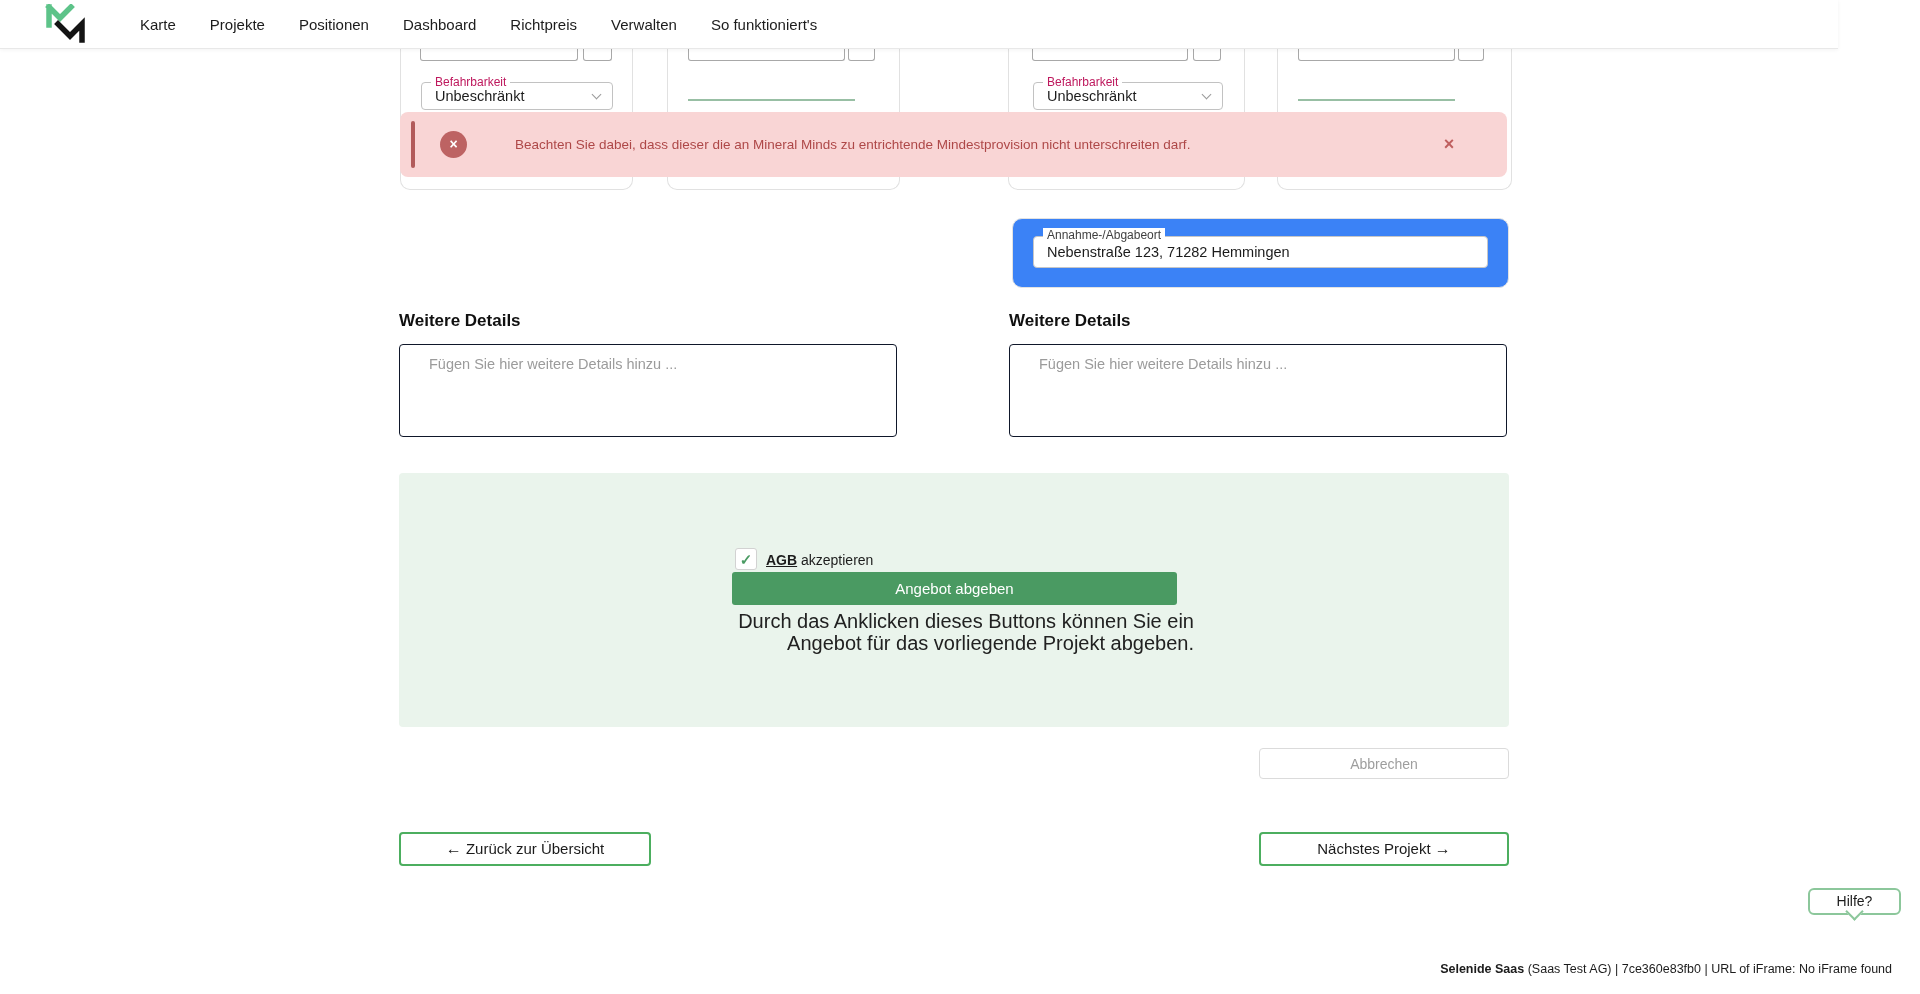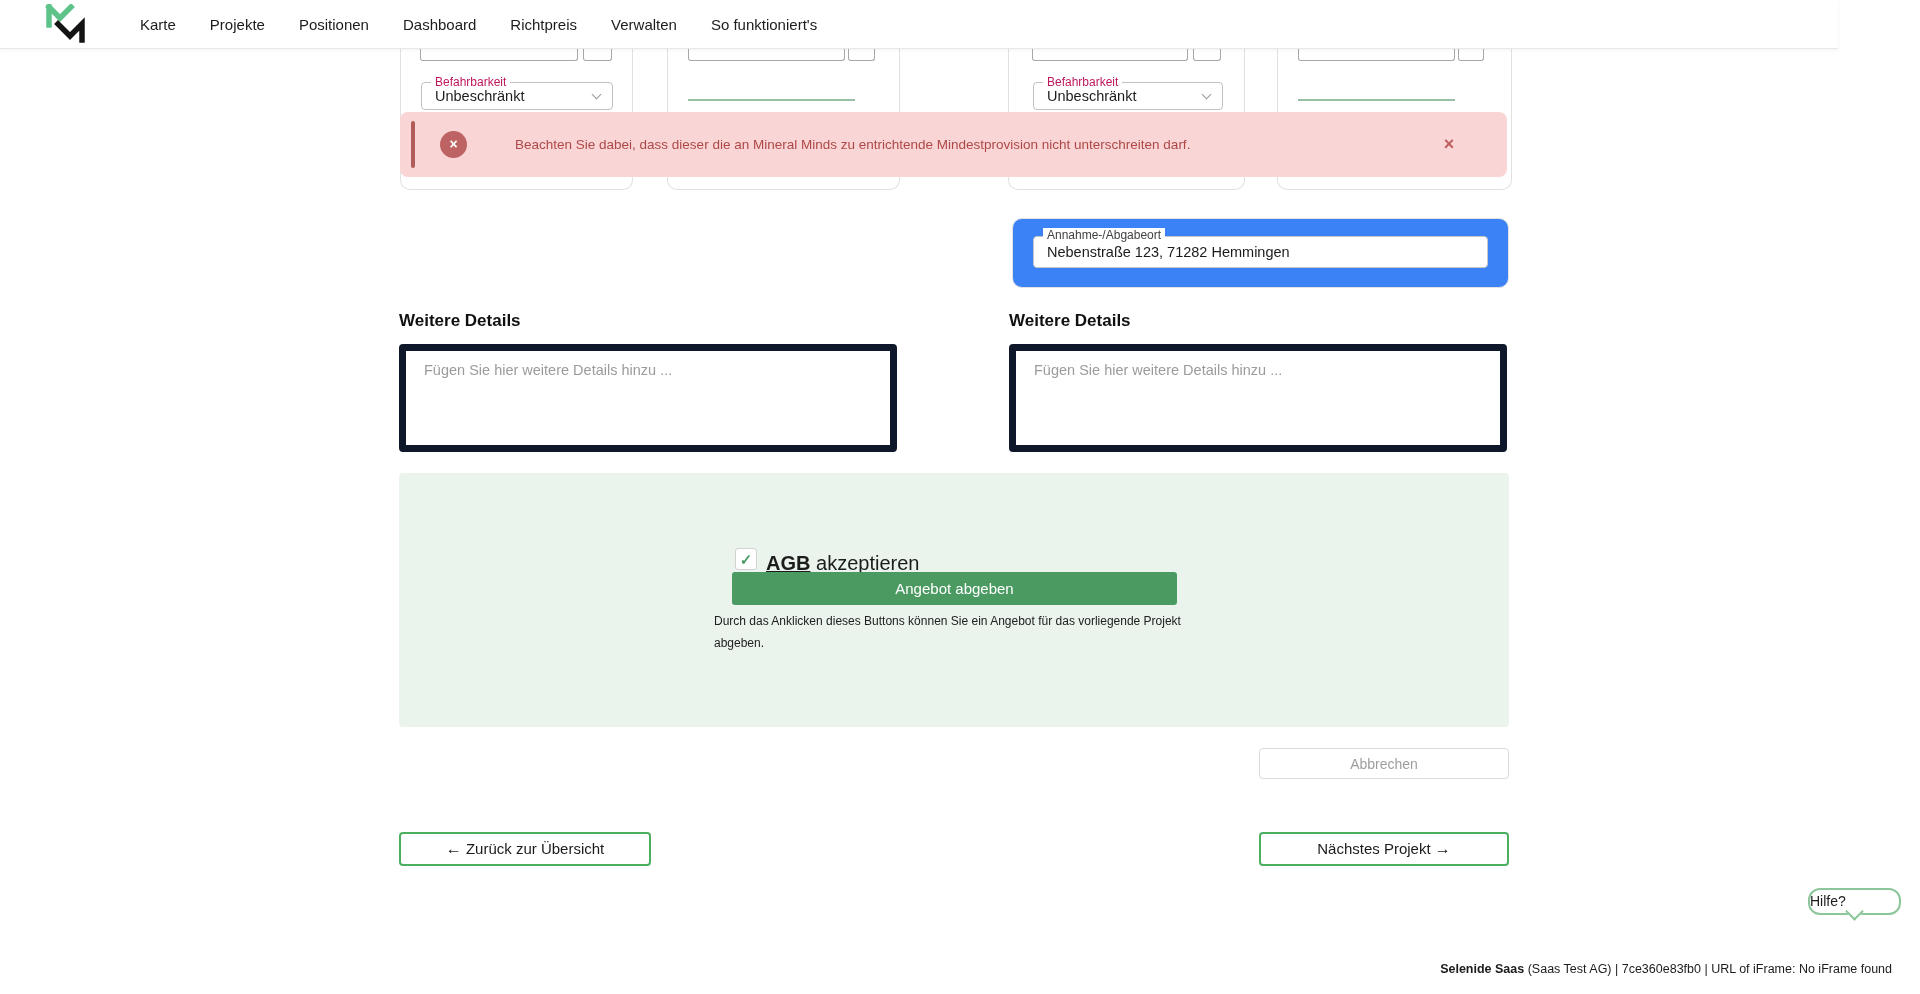--- a/index.html
+++ b/index.html
@@ -35,46 +35,46 @@
                  color:#bf5f5f; font-size:18px; font-weight:bold; line-height:26px; text-align:center; cursor:pointer; }
 
   
   .pickup { position:absolute; left:1012px; top:218px; width:497px; height:70px; border:1px solid #e2e2e2; border-radius:10px; background:#3b82f6; }
   .pk-input { position:absolute; left:20px; top:17px; width:455px; height:32px; border:1px solid #c6c6c6; border-radius:4px; background:#fff; }
   .pk-label { position:absolute; left:9px; top:-9px; font-size:12px; color:#3f3f3f; background:#fff; padding:0 4px; white-space:nowrap; }
   .pk-value { position:absolute; left:13px; top:0; line-height:30px; font-size:14.5px; color:#1c1c1c; white-space:nowrap; }
 
   
   .h-details { position:absolute; font-size:17px; font-weight:bold; color:#101010; }
-  .ta { position:absolute; width:498px; height:108px; border:7px solid #0f172a; border-radius:4px; padding:11px 18px;
+  .ta { position:absolute; width:498px; height:93px; border:1px solid #0f172a; border-radius:4px; padding:11px 29px;
         font-family:"Liberation Sans", sans-serif; font-size:14.5px; color:#1c1c1c; resize:none; outline:none; background:#fff; }
   .ta::placeholder { color:#9b9b9b; }
 
   
   .panel { position:absolute; left:399px; top:473px; width:1110px; height:254px; background:#eaf4ec; border-radius:4px; }
   .chk { position:absolute; left:336px; top:75px; width:22px; height:22px; background:#fff; border:1px solid #d2d2d2;
          border-radius:3px; color:#4a9b63; font-size:15px; font-weight:bold; line-height:21px; text-align:center; cursor:pointer; }
-  .agb { position:absolute; left:367px; top:79px; font-size:20px; color:#1c1c1c; }
+  .agb { position:absolute; left:367px; top:79px; font-size:14px; color:#1c1c1c; }
   .agb a { color:#1c1c1c; font-weight:bold; text-decoration:underline; cursor:pointer; }
   .submit { position:absolute; left:333px; top:99px; width:445px; height:33px; background:#4a9a62; border:0; border-radius:3px;
             color:#fff; font-family:"Liberation Sans", sans-serif; font-size:15px; cursor:pointer; }
-  .note { position:absolute; left:315px; top:138px; width:480px; text-align:left; font-size:12px; line-height:21.5px; color:#212121; }
+  .note { position:absolute; left:315px; top:138px; width:480px; text-align:right; font-size:20px; line-height:21.5px; color:#212121; }
 
   
   .cancel { position:absolute; left:1259px; top:748px; width:250px; height:31px; background:#fff; border:1px solid #dbdbdb;
             border-radius:4px; color:#9e9e9e; font-family:"Liberation Sans", sans-serif; font-size:14px; cursor:pointer; }
   .btn-outline { position:absolute; top:832px; height:34px; background:#fff; border:2px solid #4cae5f; border-radius:4px;
                  color:#1b1b1b; font-family:"Liberation Sans", sans-serif; font-size:15px; cursor:pointer; }
   .back { left:399px; width:252px; }
   .next { left:1259px; width:250px; }
   .arrow { font-size:16px; }
 
   
   .help { position:absolute; left:1808px; top:888px; width:93px; height:27px; background:#fff; border:2px solid #8cc79b;
-          border-radius:12px; z-index:10; font-size:14px; line-height:23px; color:#1c1c1c; cursor:pointer; }
+          border-radius:6px; z-index:10; text-align:center; font-size:14px; line-height:23px; color:#1c1c1c; cursor:pointer; }
   .help-tail { position:absolute; left:38px; top:15px; width:13px; height:13px; background:#fff;
                border-right:2px solid #8cc79b; border-bottom:2px solid #8cc79b; transform:rotate(45deg); z-index:-1; }
 
   
   .foot-left { position:absolute; left:30px; top:962px; font-size:12.5px; color:#1c1c1c; }
   .foot-left a { color:#44a75c; text-decoration:underline; cursor:pointer; }
   .dot { margin:0 4px; color:#1c1c1c; }
   .foot-right { position:absolute; right:28px; top:962px; font-size:12.5px; color:#1c1c1c; white-space:nowrap; }
   .foot-right b { font-weight:bold; }
 </style>

